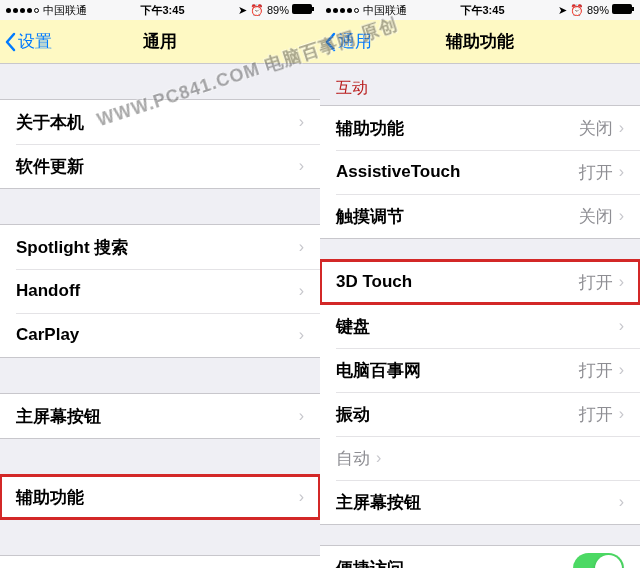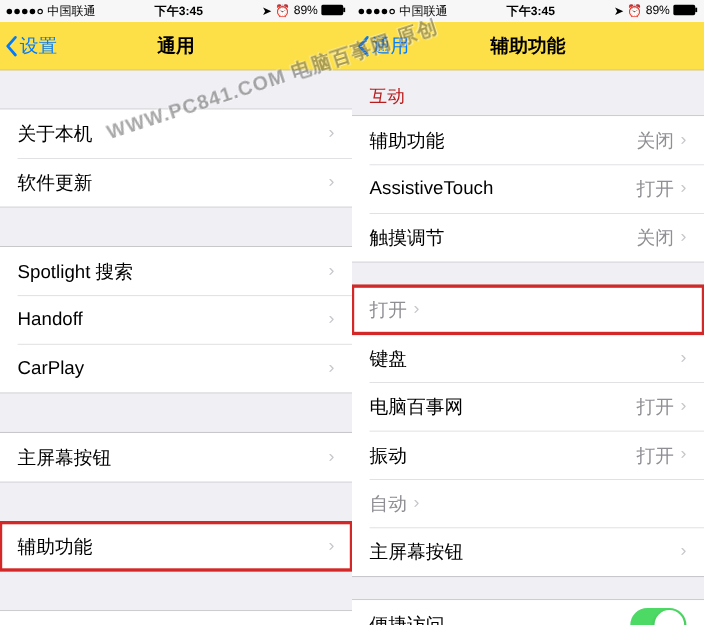--- a/index.html
+++ b/index.html
@@ -5,30 +5,30 @@
 * { margin: 0; padding: 0; box-sizing: border-box; font-family: -apple-system, "Helvetica Neue", Arial, sans-serif; }
 body { background: #fff; width: 640px; height: 568px; display: flex; position: relative; }
 .screen { width: 320px; height: 568px; background: #efeff4; display: flex; flex-direction: column; position: relative; }
 .status-bar { height: 20px; background: #f7f7f8; display: flex; align-items: center; justify-content: space-between; padding: 0 6px; font-size: 11px; }
 .status-left { display: flex; align-items: center; gap: 4px; }
 .dots { display: flex; gap: 2px; }
 .dot { width: 5px; height: 5px; border-radius: 50%; background: #000; }
 .dot.empty { background: transparent; border: 1px solid #000; }
 .status-center { font-weight: 600; }
 .status-right { display: flex; align-items: center; gap: 3px; }
-.nav-bar { height: 44px; background: #fde047; border-bottom: 1px solid #c8c7cc; display: flex; align-items: center; position: relative; }
+.nav-bar { height: 44px; background: #fef9c3; border-bottom: 1px solid #c8c7cc; display: flex; align-items: center; position: relative; }
 .nav-back { display: flex; align-items: center; color: #007aff; font-size: 17px; padding-left: 4px; }
 .nav-back svg { margin-right: 2px; }
 .nav-title { position: absolute; left: 0; right: 0; text-align: center; font-size: 17px; font-weight: 600; pointer-events: none; }
 .content { flex: 1; overflow-y: auto; }
 .group-header { font-size: 16px; color: #b91c1c; padding: 14px 16px 6px; }
 .group { background: #fff; border-top: 1px solid #c8c7cc; border-bottom: 1px solid #c8c7cc; }
 .row { height: 44px; display: flex; align-items: center; padding: 0 16px; position: relative; background: #fff; }
 .row + .row::before { content: ""; position: absolute; left: 16px; right: 0; top: 0; height: 1px; background: #c8c7cc; transform: scaleY(0.5); transform-origin: top; }
-.row-label { flex: 1; font-size: 17px; color: #000; }
+.row-label { flex: 1; font-size: 17px; color: #000; font-weight: bold; }
 .row-value { font-size: 17px; color: #8e8e93; margin-right: 6px; }
 .chevron { color: #c7c7cc; }
 .row.highlighted { outline: 3px solid #d32827; outline-offset: -2px; z-index: 1; }
 .spacer { height: 35px; }
 .spacer-sm { height: 20px; }
 .toggle { width: 51px; height: 31px; border-radius: 16px; position: relative; }
 .toggle.on { background: #4cd964; }
 .toggle-knob { width: 27px; height: 27px; border-radius: 50%; background: #fff; position: absolute; top: 2px; box-shadow: 0 2px 4px rgba(0,0,0,0.2); }
 .toggle.on .toggle-knob { right: 2px; }
 .watermark { position: absolute; top: 60px; left: 90px; transform: rotate(-18deg); font-size: 18px; font-weight: bold; color: #555; opacity: 0.5; pointer-events: none; z-index: 10; text-shadow: 1px 1px 0 #fff, -1px -1px 0 #fff; letter-spacing: 1px; white-space: nowrap; }
@@ -172,20 +172,21 @@
         </div>
       <div class="row">
           <span class="row-label">触摸调节</span>
           <span class="row-value">关闭</span>
           <span class="chevron">›</span>
         </div>
     </div>
     <div class="spacer-sm"></div>
     <div class="group">
       <div class="row highlighted">
+          <span class="row-label">3D Touch</span>
           <span class="row-value">打开</span>
           <span class="chevron">›</span>
         </div>
       <div class="row">
           <span class="row-label">键盘</span>
           <span class="row-value"></span>
           <span class="chevron">›</span>
         </div>
       <div class="row">
           <span class="row-label">电脑百事网</span>

